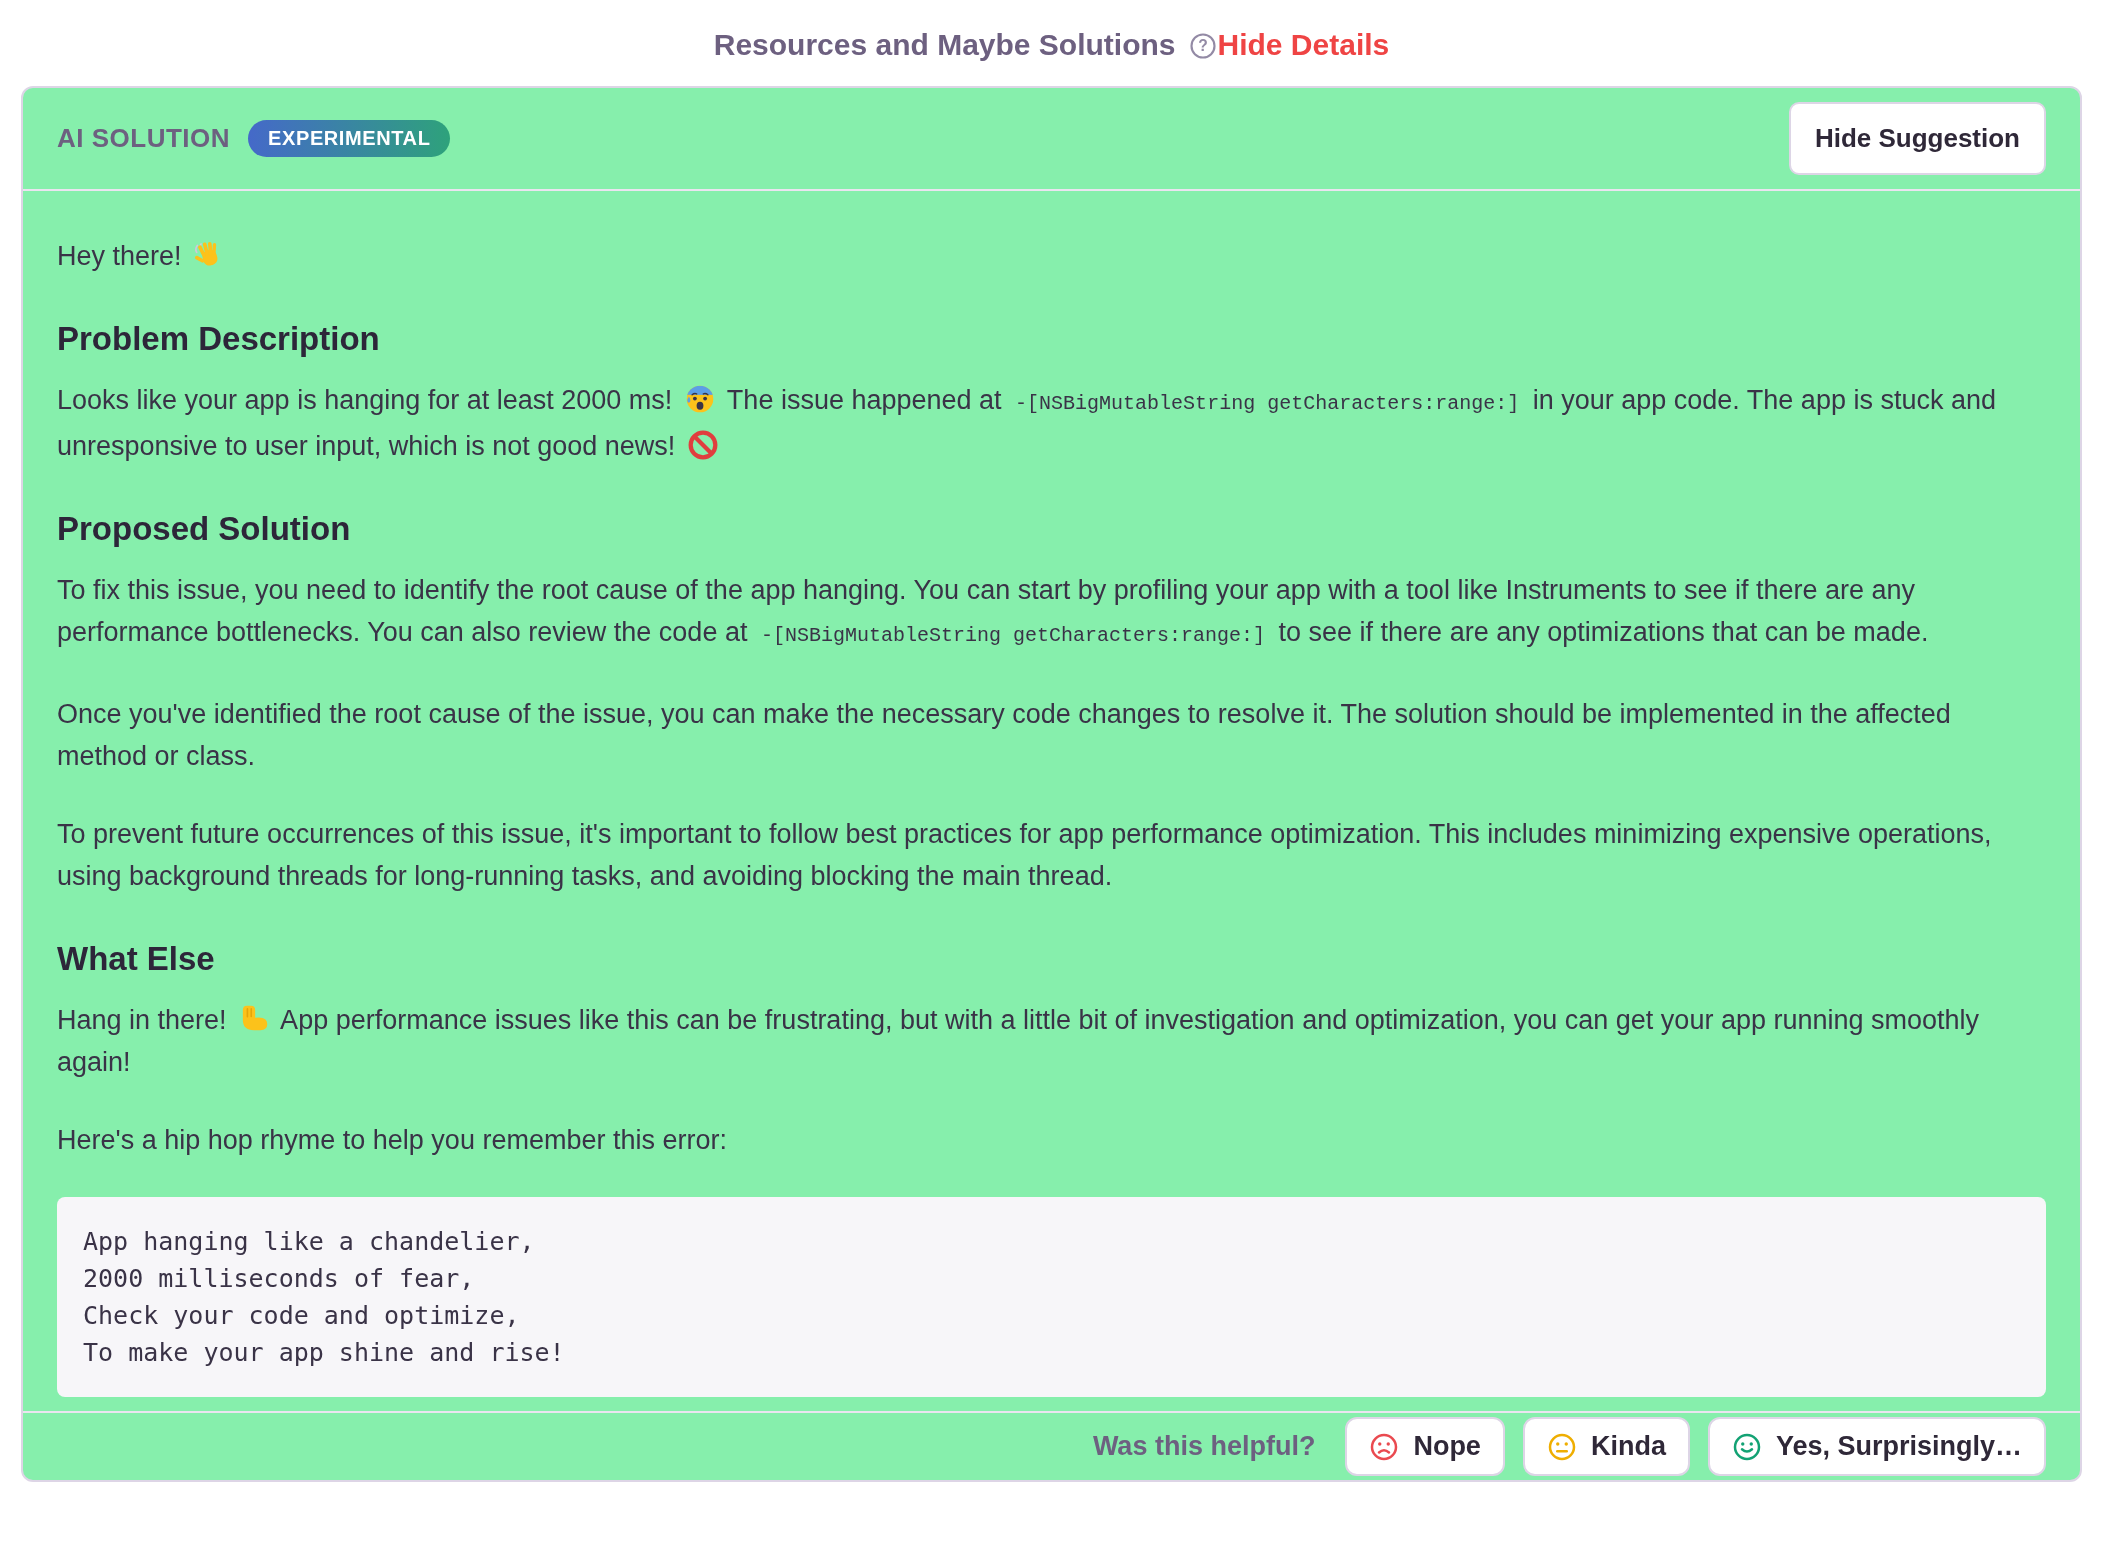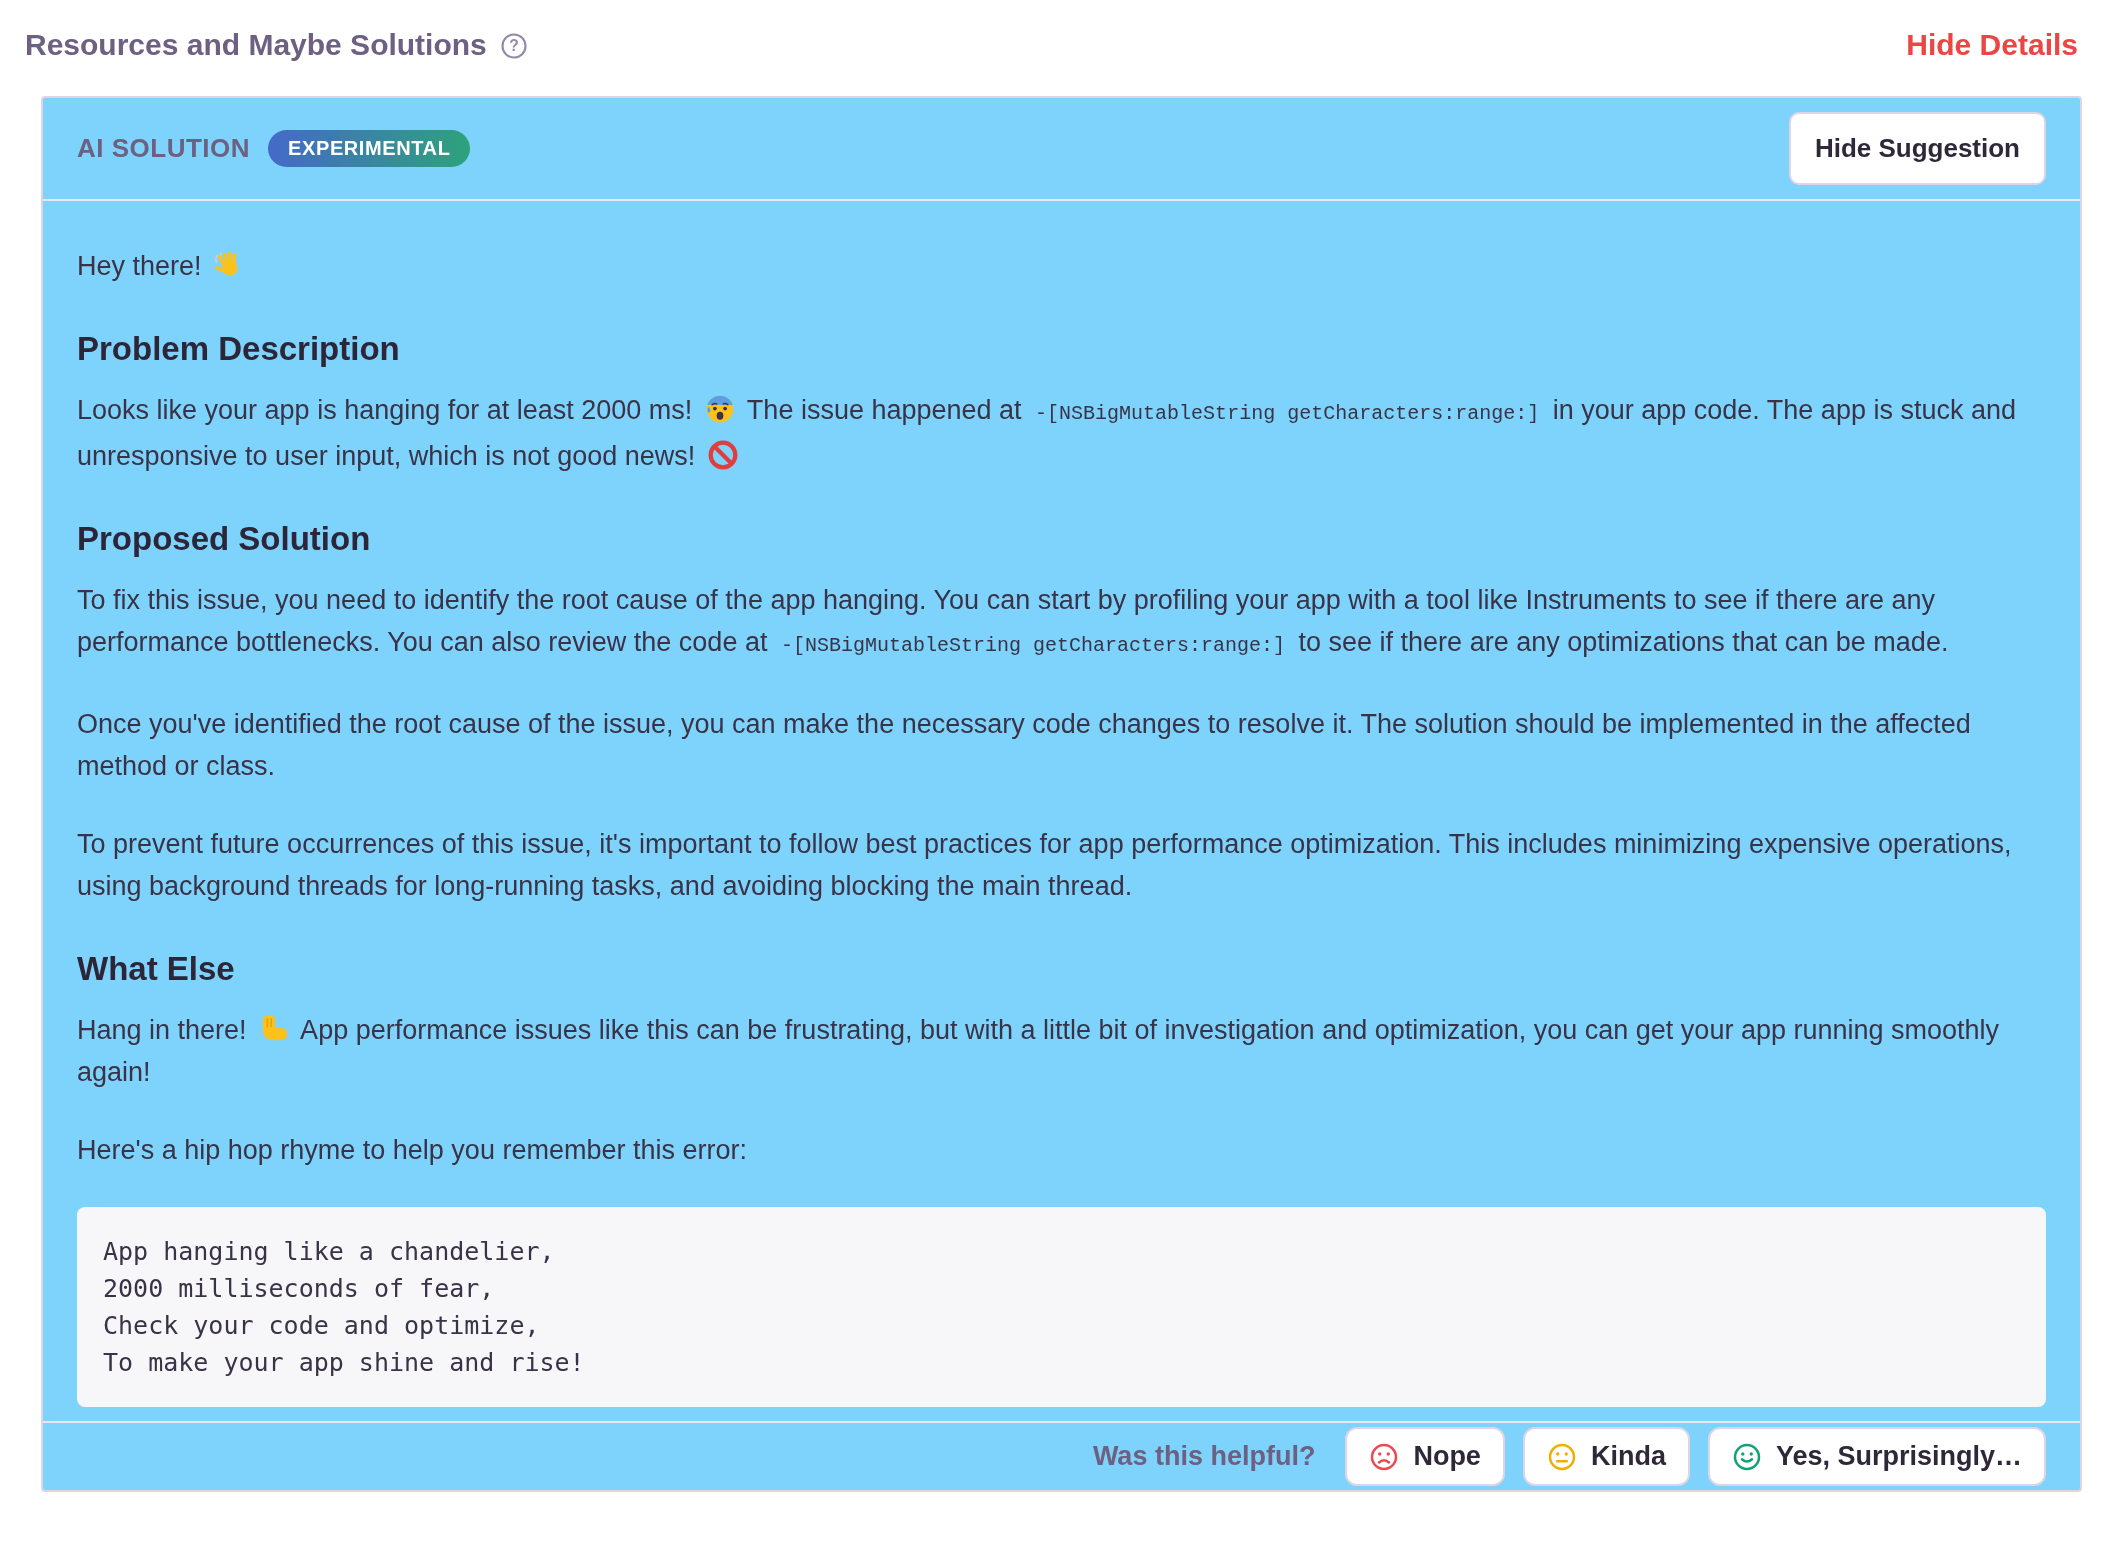--- a/index.html
+++ b/index.html
@@ -6,27 +6,27 @@
   html,body { margin:0; padding:0; }
   body {
     width: 2103px; height: 1551px;
     background: #ffffff;
     font-family: "Liberation Sans", sans-serif;
     color: #3a3347;
   }
   .page { padding: 28px 21px 0; }
 
   
-  .top-row { display:flex; justify-content:space-between; align-items:center; padding:0 4px; margin-bottom:34px; }
+  .top-row { display:flex; justify-content:center; align-items:center; padding:0 4px; margin-bottom:24px; }
   .page-title { display:flex; align-items:center; gap:12px; font-size:30px; font-weight:700; color:#6d6080; }
   .help-icon { display:inline-flex; margin-top:2px; }
   .hide-details { font-size:30px; font-weight:700; color:#ef4444; cursor:pointer; }
 
   
-  .card { border:2px solid #ddd5e6; border-radius:4px; background:#7dd3fc;margin-left:20px; }
+  .card { border:2px solid #ddd5e6; border-radius:12px; background:#86efac; }
   .card-header { display:flex; justify-content:space-between; align-items:center; padding:14px 34px; border-bottom:2px solid #eae5f0; }
   .ai-label { display:flex; align-items:center; gap:18px; font-size:26px; font-weight:700; color:#6d6080; letter-spacing:.5px; }
   .badge { color:#fff; font-size:20px; font-weight:600; letter-spacing:.6px; padding:7px 20px; border-radius:999px; }
   .hide-suggestion-btn { font-family:inherit; font-size:26px; font-weight:700; color:#2f2838;
     background:#fff; border:2px solid #ddd5e6; border-radius:10px; padding:19px 24px; cursor:pointer; }
 
   
   .card-body { padding:44px 34px 14px; font-size:27px; line-height:42px; color:#3a3347; }
   .card-body p { margin:0 0 36px; }
   .card-body h2 { font-size:33px; line-height:40px; font-weight:700; color:#2d2639; margin:42px 0 20px; }

